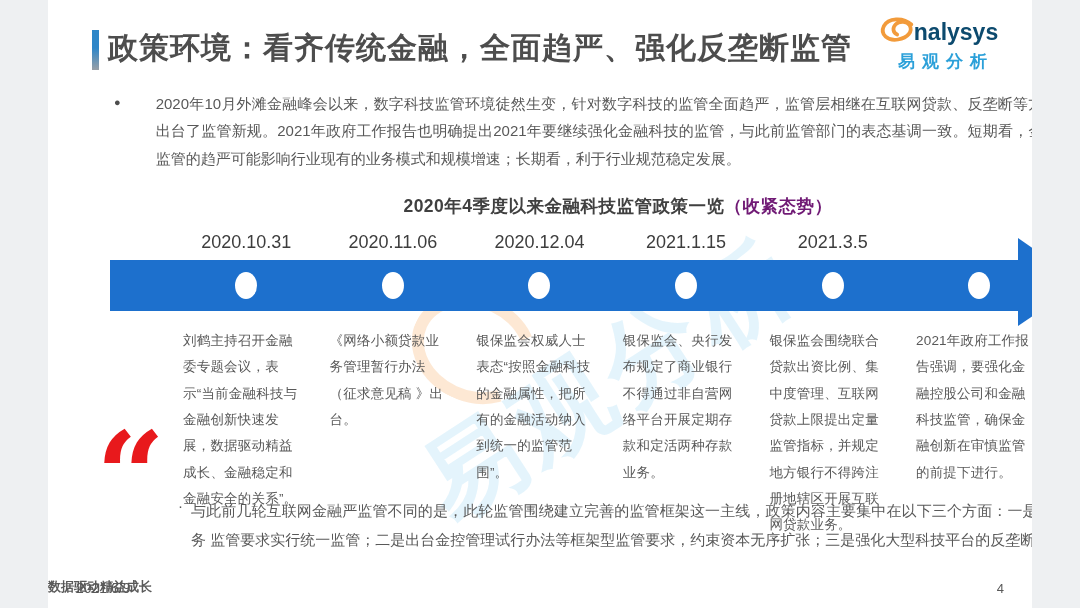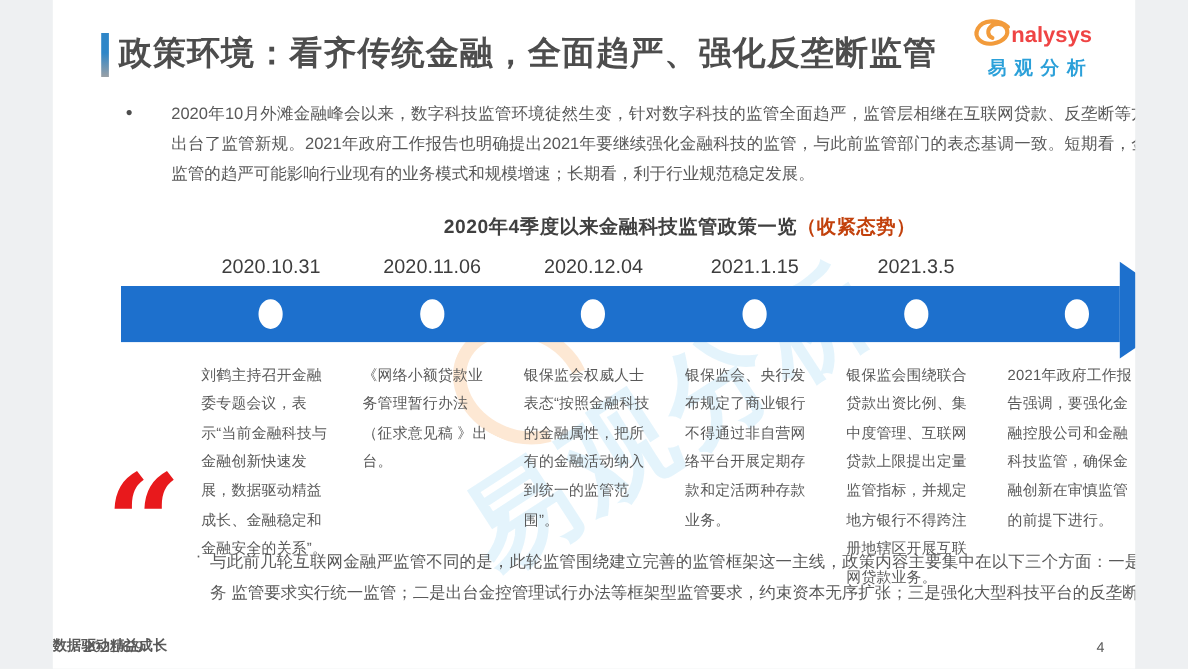--- a/index.html
+++ b/index.html
@@ -15,32 +15,32 @@
     background:linear-gradient(to bottom,#2e86c8 0%,#2e86c8 45%,#9aa0a6 100%);
   }
   .slide-title{
     position:absolute; left:60px; top:28px; width:880px;
     font-size:30px; font-weight:bold; color:#4d4d4d; letter-spacing:1px;
     white-space:nowrap;
   }
   .logo{position:absolute; right:24px; top:16px; width:140px; text-align:center;}
   .logo-row{display:flex; align-items:center; justify-content:center;}
   .logo-swirl{width:40px; height:32px; margin-right:-4px;}
-  .logo-brand{font-size:20px; font-weight:bold; color:#ef4444; letter-spacing:0;}
+  .logo-brand{font-size:23px; font-weight:bold; color:#0c4a6e; letter-spacing:0;}
   .logo-cn{font-size:17px; font-weight:bold; color:#2ba0d9; letter-spacing:7px; margin-top:2px; padding-left:16px; white-space:nowrap;}
   
   .intro{position:absolute; left:66px; top:90px; width:975px; display:flex;}
   .intro-bullet{font-size:11px; color:#4d4d4d; margin-top:6px; flex:0 0 auto;}
   .intro-text{margin-left:35px; width:945px; font-size:15px; line-height:1.83; color:#595959; text-align:justify;}
   
   .chart-title{
     position:absolute; left:100px; top:194px; width:940px; text-align:center;
     font-size:17.5px; font-weight:bold; color:#404040; letter-spacing:0.5px;
   }
-  .chart-title .hl{color:#c2410c;}
+  .chart-title .hl{color:#701a75;}
   
   .watermark-text{
     position:absolute; left:385px; top:430px; z-index:0;
     font-size:98px; font-weight:bold; white-space:nowrap;
     color:rgba(95,190,235,0.17); letter-spacing:8px;
     transform:rotate(-33deg); transform-origin:left center;
   }
   .watermark-swirl{
     position:absolute; left:362px; top:296px; width:104px; height:82px; z-index:0;
     border:12px solid rgba(244,152,60,0.22); border-radius:50%;

